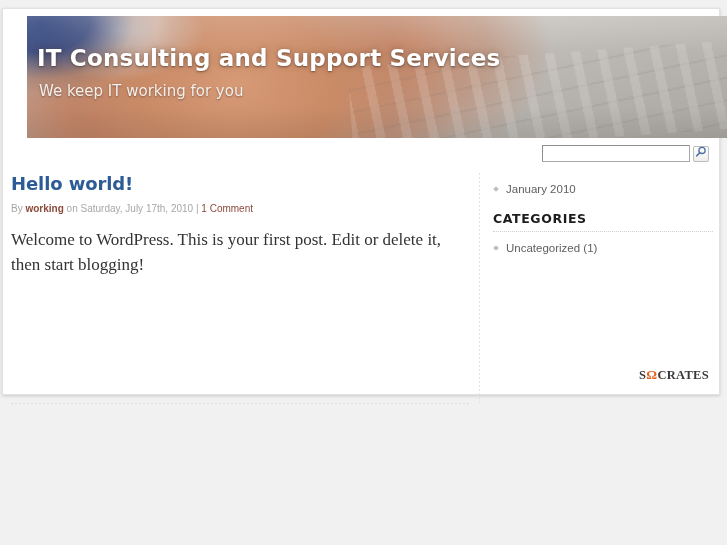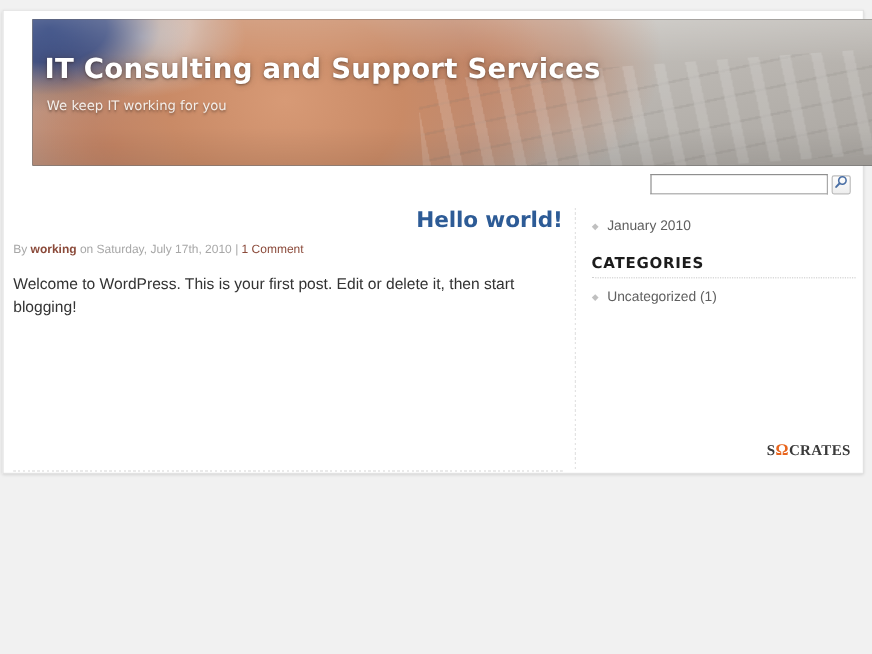--- a/index.html
+++ b/index.html
@@ -83,21 +83,21 @@
     text-shadow: 0 1px 2px rgba(60,40,30,0.55), 0 0 6px rgba(80,60,50,0.35);
     font-family: "DejaVu Sans", sans-serif;
     white-space: nowrap;
   }
   #site-tagline {
     position: absolute;
     left: 12px;
     top: 66px;
     margin: 0;
     color: #f4efeb;
-    font-size: 11px;
+    font-size: 15px;
     font-weight: normal;
     text-shadow: 0 1px 2px rgba(70,50,40,0.55);
     font-family: "DejaVu Sans", sans-serif;
     white-space: nowrap;
   }
 
   
   #search-bar {
     position: absolute;
     right: 10px;
@@ -159,43 +159,42 @@
 
   
   #post-title {
     margin: 0;
     color: #2d5b96;
     font-size: 18px;
     font-weight: bold;
     font-family: "DejaVu Sans", sans-serif;
     letter-spacing: -0.1px;
     cursor: pointer;
-    text-align: right;
   }
   #post-meta {
     margin: 9px 0 0 0;
     font-size: 10px;
     color: #a7a7a7;
     font-family: "Liberation Sans", sans-serif;
   }
   #post-meta .author {
     color: #8b4a3a;
     font-weight: bold;
     cursor: pointer;
   }
   #post-meta .comments {
     color: #8b4a3a;
     cursor: pointer;
   }
   #post-body {
     margin: 14px 0 0 0;
-    font-size: 13px;
+    font-size: 17px;
     color: #333333;
     line-height: 1.45;
-    font-family: Liberation Sans, sans-serif;
+    font-family: Liberation Serif, serif;
   }
   #post-rule {
     margin: 126px 0 0 0;
     height: 1px;
     border: 0;
     background: repeating-linear-gradient(90deg, #dcdcdc 0 2px, rgba(255,255,255,0) 2px 4px);
   }
 
   
   .widget { margin-bottom: 5px; }

